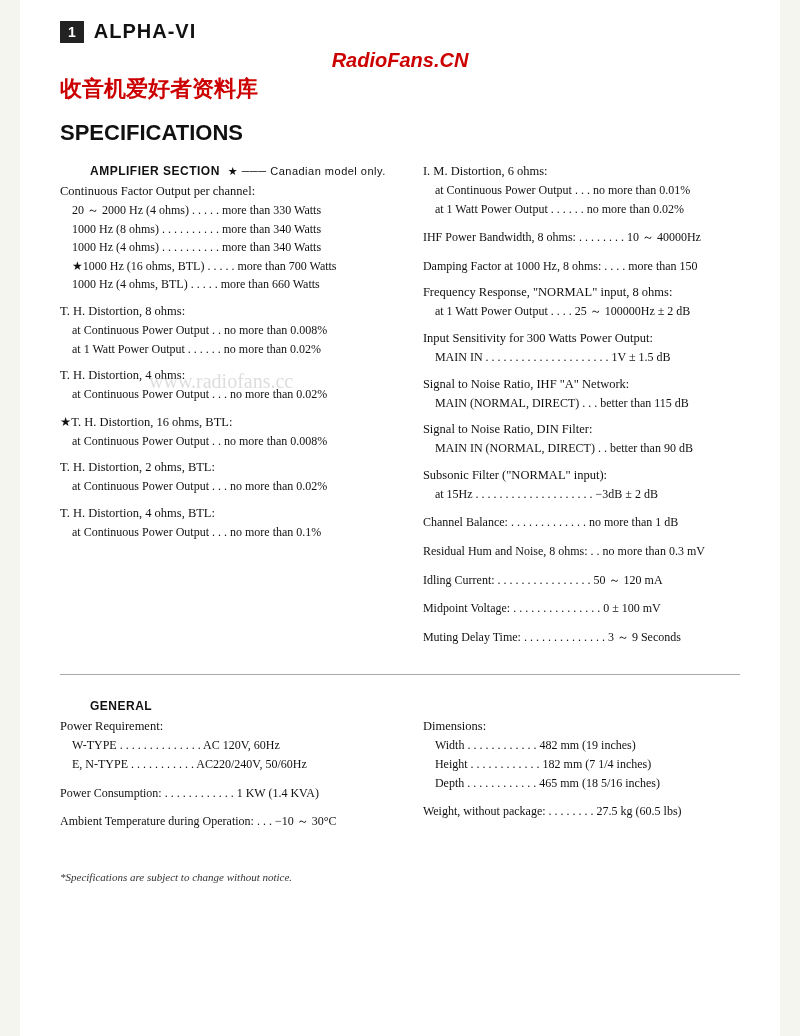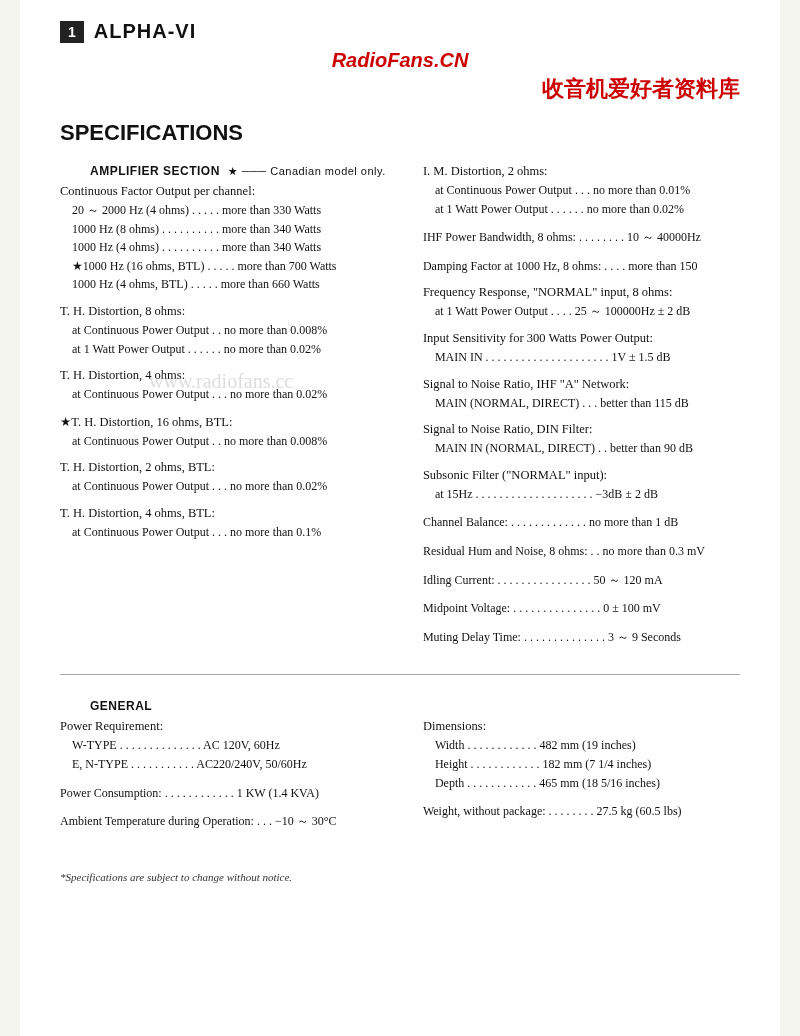--- a/index.html
+++ b/index.html
@@ -43,21 +43,21 @@
     .site-title {
       text-align: center;
       color: #cc0000;
       font-size: 20px;
       font-weight: bold;
       font-style: italic;
       font-family: Arial, sans-serif;
       margin-bottom: 2px;
     }
     .site-subtitle {
-      text-align: right;
+      text-align: left;
       color: #cc0000;
       font-size: 22px;
       font-weight: bold;
       font-family: SimSun, 'STSong', serif;
       margin-bottom: 16px;
     }
     .spec-title {
       font-size: 22px;
       font-weight: bold;
       font-family: Arial, sans-serif;
@@ -186,21 +186,21 @@
       <div class="spec-group">
         <div class="spec-group-title">T. H. Distortion, 4 ohms, BTL:</div>
         <div class="spec-line">at Continuous Power Output  . . .  no more than 0.1%</div>
       </div>
 
     </div>
 
     <div class="col-right">
 
       <div class="spec-group">
-        <div class="spec-group-title">I. M. Distortion, 2 ohms:</div>
+        <div class="spec-group-title">I. M. Distortion, 6 ohms:</div>
         <div class="spec-line">at Continuous Power Output  . . . no more than 0.01%</div>
         <div class="spec-line">at 1 Watt Power Output . . . . . . no more than 0.02%</div>
       </div>
 
       <div class="spec-group">
         <div class="spec-line" style="padding-left:0">IHF Power Bandwidth, 8 ohms: . . . . . . . .  10 ～ 40000Hz</div>
       </div>
 
       <div class="spec-group">
         <div class="spec-line" style="padding-left:0">Damping Factor at 1000 Hz, 8 ohms: . . . .  more than 150</div>

